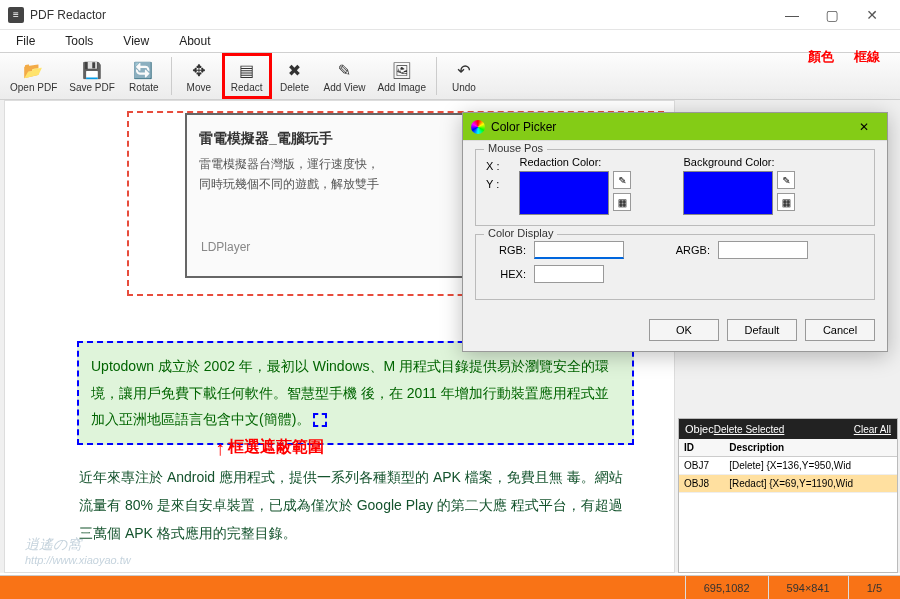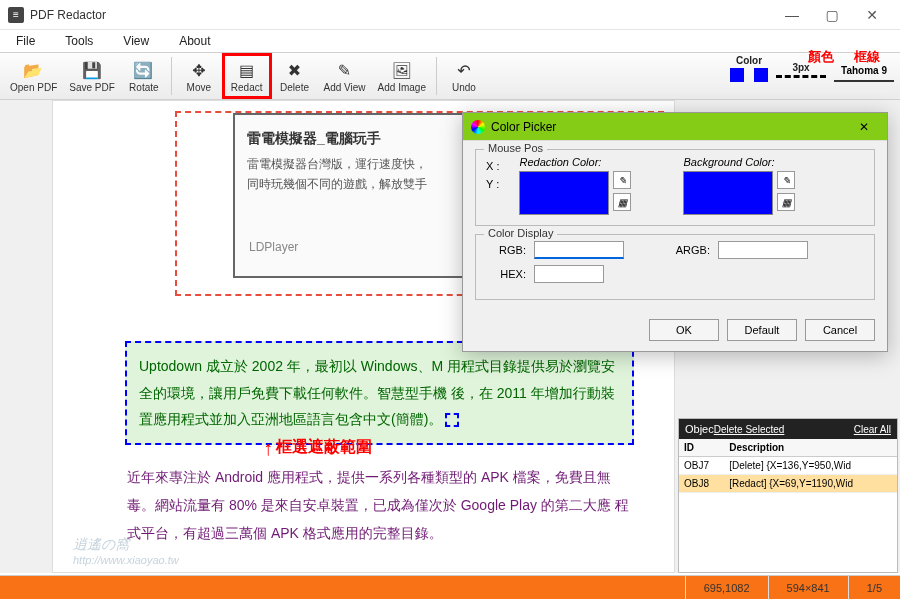--- a/index.html
+++ b/index.html
@@ -25,37 +25,37 @@
 .right-tool { position: absolute; right: 6px; top: 2px; display: flex; align-items: flex-end; gap: 8px; font-size: 10px; }
 .right-tool .label { font-weight: bold; color: #222; margin-bottom: 2px; }
 .color-swatches { display:flex; gap:10px; align-items:flex-end; }
 .swatch { width:14px; height:14px; background:#0000ff; }
 .dashline { border-bottom: 3px dashed #000; width: 50px; margin-bottom: 4px; }
 .fontlabel { font-weight: bold; margin-bottom: 4px; }
 
 .annotations-header { position: absolute; top: 48px; right: 20px; display: flex; gap: 20px; color: #ff0000; font-weight: bold; font-size: 13px; z-index: 5; }
 
 .content { position: absolute; top: 100px; left: 0; right: 0; bottom: 26px; background: #f0f0f0; }
-.page-area { position: absolute; left: 4px; top: 0; right: 225px; bottom: 0; background: #fff; border: 1px solid #ddd; overflow: hidden; margin-left: 48px; }
+.page-area { position: absolute; left: 4px; top: 0; right: 225px; bottom: 0; background: #fff; border: 1px solid #ddd; overflow: hidden; }
 
 .dashed-red { position:absolute; left:122px; top:10px; right:10px; height:185px; border:2px dashed #e74c3c; }
 .grey-box { position:absolute; left:180px; top:12px; right:10px; height:165px; border:2px solid #666; background:#fafafa; }
 .grey-inner { padding: 12px; color:#555; font-size:12px; line-height:1.6; }
 .grey-inner h4 { font-size:14px; margin-bottom:6px; color:#333; }
 .ld-bar { position:absolute; bottom:12px; left:14px; right:14px; height:34px; display:flex; align-items:center; }
 .ld-bar .ldp { color:#888; font-size:12px; }
 .ld-bar .btnbar { margin-left:auto; width:180px; height:28px; background:#333; }
 
 .blue-sel { position:absolute; left:72px; top:240px; right:40px; border:2px dashed #0000ff; background:#dff4da; padding:10px 12px; color:#006400; font-size:14px; line-height:1.9; }
 .blue-sel .dot { display:inline-block; width:14px; height:14px; border:2px dashed #0000ff; vertical-align:middle; margin-left:3px; }
 
 .red-callout { position:absolute; left:210px; top:336px; color:#ff0000; font-size:16px; font-weight:bold; display:flex; align-items:center; gap:3px; }
 .arrow-up { color:#ff0000; font-size:20px; line-height:0.5; }
 
-.para2 { position:absolute; left:74px; top:362px; right:40px; color:#701a75; font-size:14px; line-height:2.0; }
+.para2 { position:absolute; left:74px; top:362px; right:40px; color:#14532d; font-size:14px; line-height:2.0; }
 
 .watermark { position:absolute; left:20px; bottom:6px; color:#c5d3dd; font-size:11px; font-style:italic; }
 
 
 .rpanel { position:absolute; right:2px; top:318px; width:220px; bottom:0; background:#fff; border:1px solid #bbb; font-size:11px; }
 .rpanel .hdr { background:#222; color:#fff; padding:4px 6px; display:flex; align-items:flex-end; }
 .rpanel .hdr a { color:#fff; text-decoration:underline; font-size:10px; }
 .rpanel .hdr .spacer { flex:1; }
 .rpanel table { width:100%; border-collapse:collapse; }
 .rpanel th { text-align:left; padding:3px 5px; border-bottom:1px solid #ccc; background:#f7f7f7; font-size:10px; }
@@ -149,37 +149,20 @@
     </div>
   </div>
   <div class="divider"></div>
   <div class="tbgroup">
     <div class="tbbtn">
       <div class="tbicon">↶</div>
       <span>Undo</span>
     </div>
   </div>
 
-  <div class="right-tool">
-    <div style="text-align:center">
-      <div class="label">Color</div>
-      <div class="color-swatches">
-        <div class="swatch"></div>
-        <div class="swatch"></div>
-      </div>
-    </div>
-    <div style="text-align:center">
-      <div class="label">3px</div>
-      <div class="dashline"></div>
-    </div>
-    <div style="text-align:center">
-      <div class="fontlabel">Tahoma 9</div>
-      <div style="border-bottom:2px solid #333; width:60px;"></div>
-    </div>
-  </div>
 </div>
 
 <div class="content">
   <div class="page-area">
     <div class="dashed-red"></div>
     <div class="grey-box">
       <div class="grey-inner">
         <h4>雷電模擬器_電腦玩手</h4>
         <div>雷電模擬器台灣版，運行速度快，</div>
         <div>同時玩幾個不同的遊戲，解放雙手</div>
@@ -239,21 +222,21 @@
     <span>Color Picker</span>
     <div class="close">✕</div>
   </div>
   <div class="dbody">
     <div class="fieldset" style="display:flex; gap:20px;">
       <div class="legend">Mouse Pos</div>
       <div class="mouse-left">
         <div>X :</div>
         <div>Y :</div>
       </div>
-      <div style="display:flex; gap:20px;font-style:italic;">
+      <div style="display:flex; gap:20px;">
         <div>
           <div style="font-size:11px;margin-bottom:3px;">Redaction Color:</div>
           <div style="display:flex;">
             <div class="color-block"></div>
             <div class="picker-btns">
               <div class="pickbtn">✎</div>
               <div class="pickbtn">▦</div>
             </div>
           </div>
         </div>

